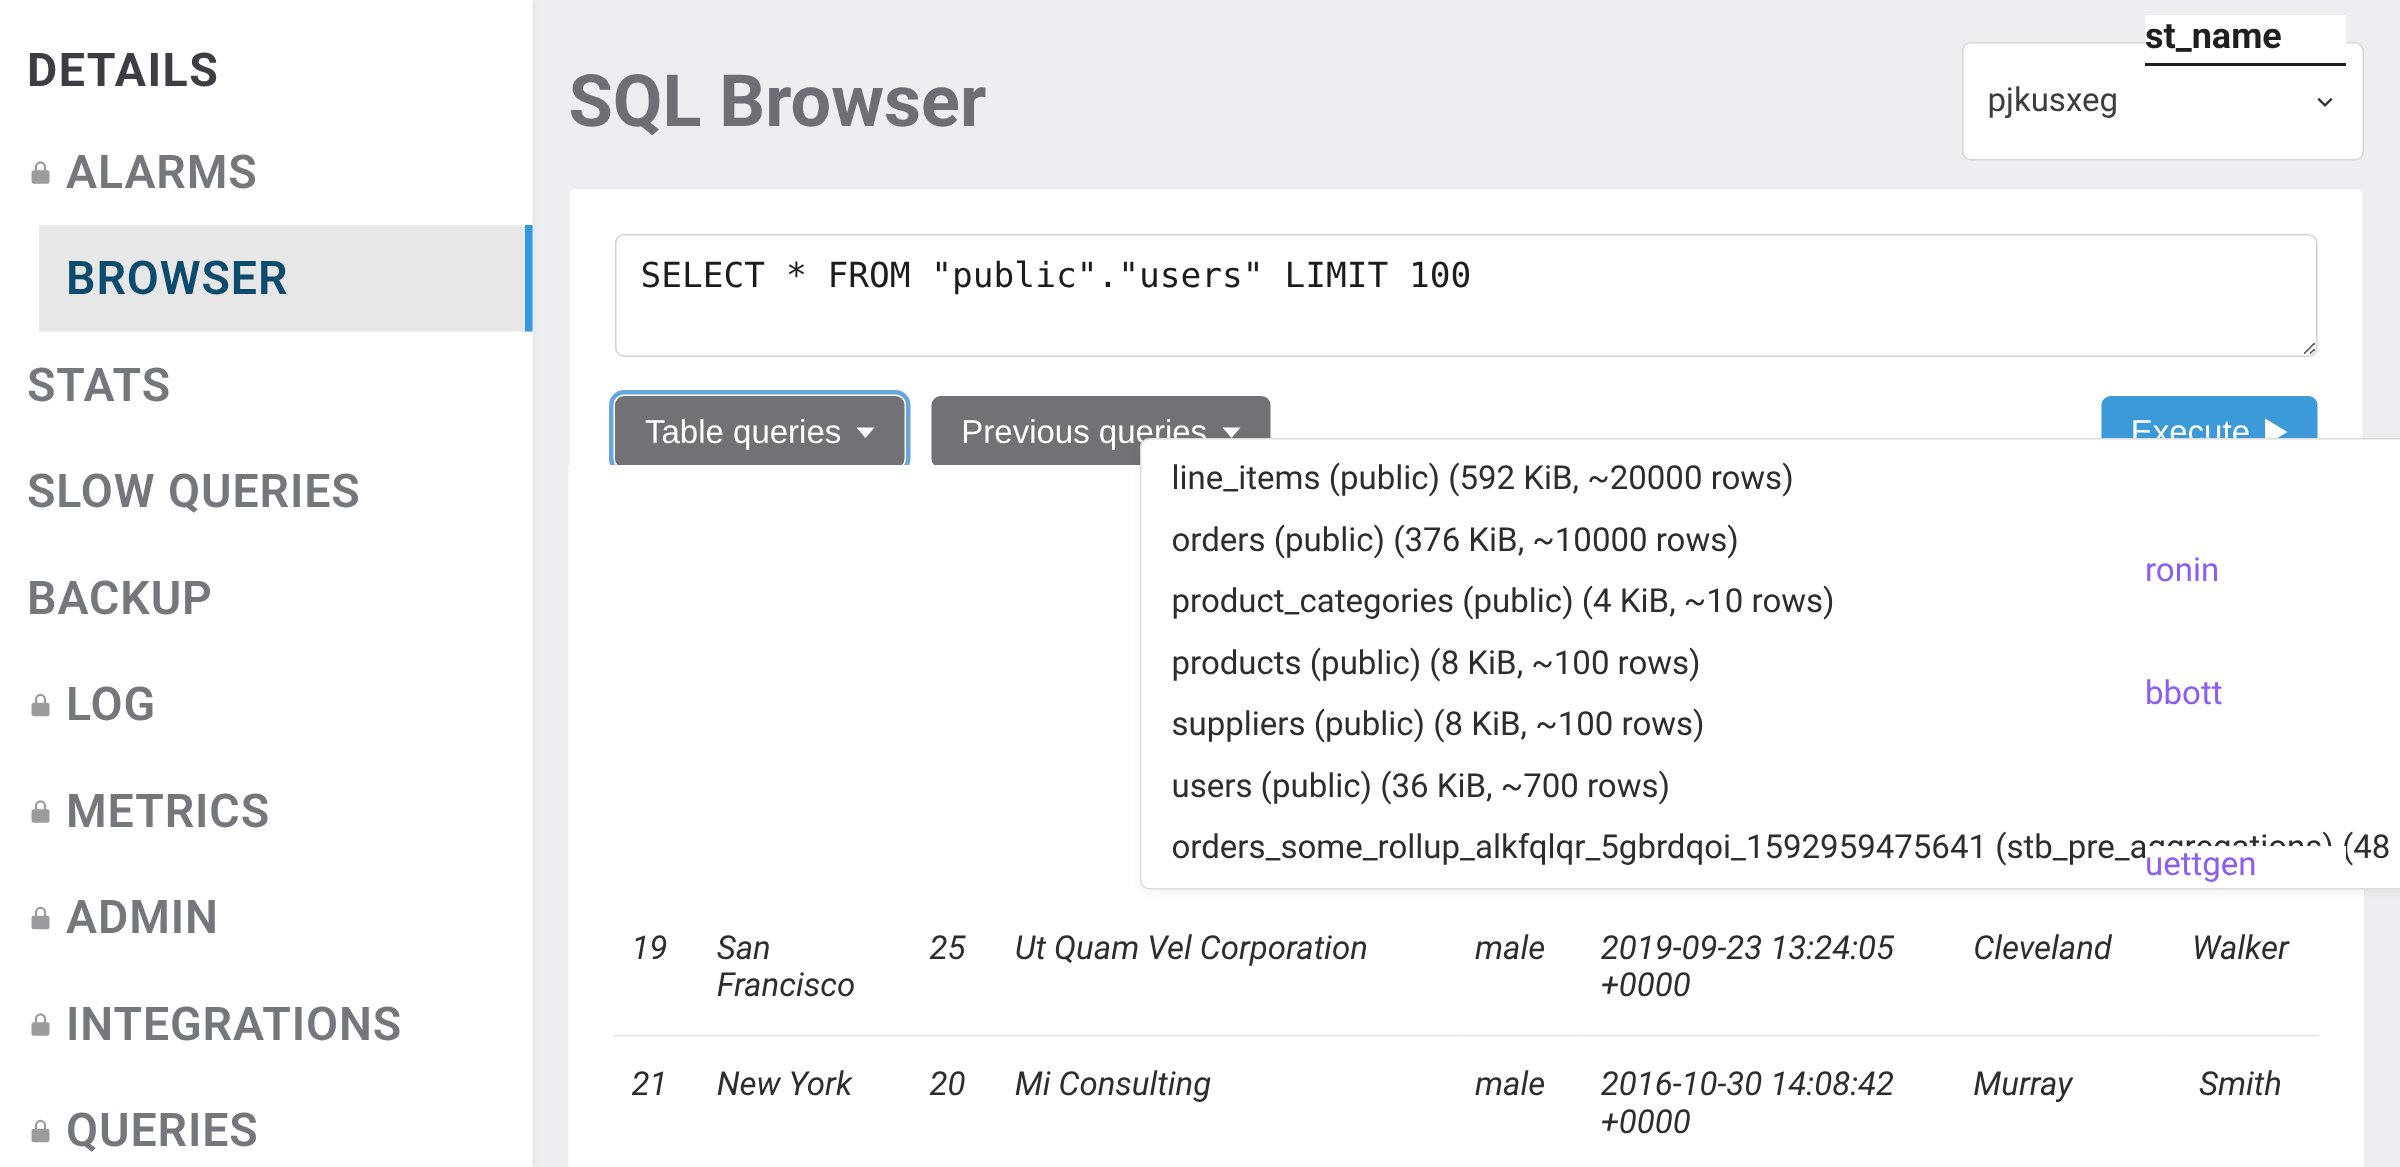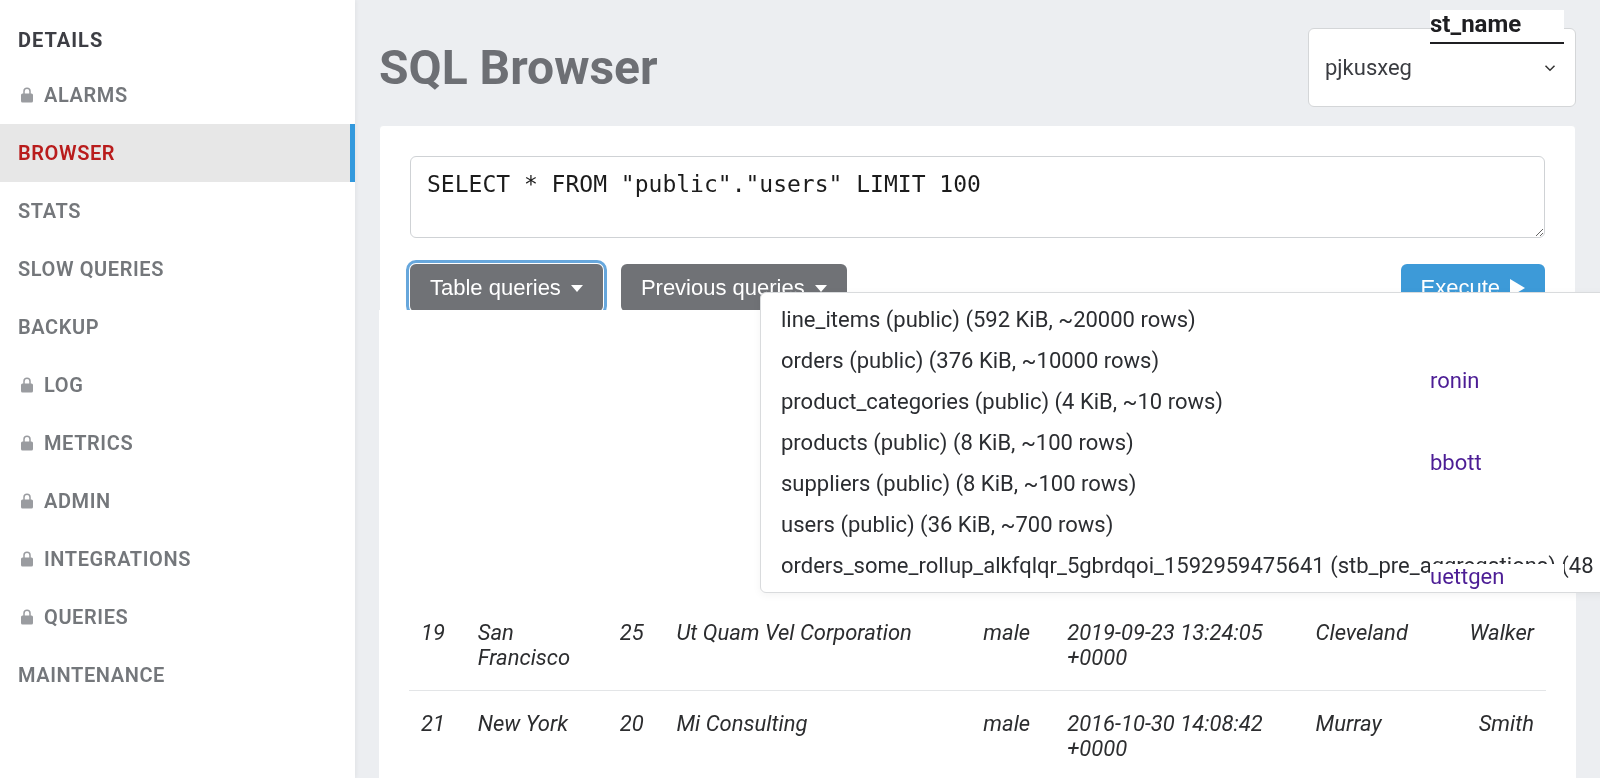--- a/index.html
+++ b/index.html
@@ -18,38 +18,39 @@
     box-shadow: 1px 0 4px rgba(0,0,0,0.05);
     display: flex;
     flex-direction: column;
     flex-shrink: 0;
   }
   .sidebar-item {
     display: flex;
     align-items: center;
     gap: 8px;
     padding: 17px 18px;
-    font-size: 20px;
+    font-size: 31px;
     letter-spacing: 0.6px;
     font-weight: 600;
     color: #74777b;
     cursor: pointer;
   }
   .sidebar-item.header {
     cursor: default;
     color: #3d3e44;
     font-weight: 700;
     letter-spacing: 1px;
     padding-bottom: 14px;
     padding-top: 28px;
   }
   .sidebar-item.active {
     background: #e7e7e7;
-    color: #b91c1c;
+    color: #0c4a6e;
     border-right: 5px solid #3399dd;
+    margin-left: 26px;
   }
   .lock-icon {
     width: 18px;
     height: 22px;
     flex-shrink: 0;
     fill: #9a9ca0;
   }
   
   .main {
     flex: 1;
@@ -166,39 +167,39 @@
   }
   table { width: 100%; border-collapse: collapse; }
   td {
     font-size: 22px;
     color: #2c2d2f;
     padding: 20px 12px;
     border-bottom: 1px solid #e3e5e7;
     vertical-align: top;
     font-style: italic;
   }
-  .col-last { text-align:right; }
+  .col-last { text-align:center; }
   .heading-last {
     position: absolute;
     top: 10px;
     right: 36px;
     font-size: 24px;
     font-weight: 700;
     color: #1f1f22;
     z-index: 30;
     background:#fff;
     padding-bottom:4px;
     border-bottom: 2px solid #1f1f22;
     width:134px;
   }
   .ln-frag {
     position:absolute;
     right:36px;
     font-size:22px;
-    color:#4c1d95;
+    color:#8b5cf6;
     z-index:30;
     background:#fff;
     width:134px;
   }
   .frag1 { top: 368px; }
   .frag2 { top: 450px; }
   .frag3 { top: 564px; }
 </style>
 </head>
 <body>

